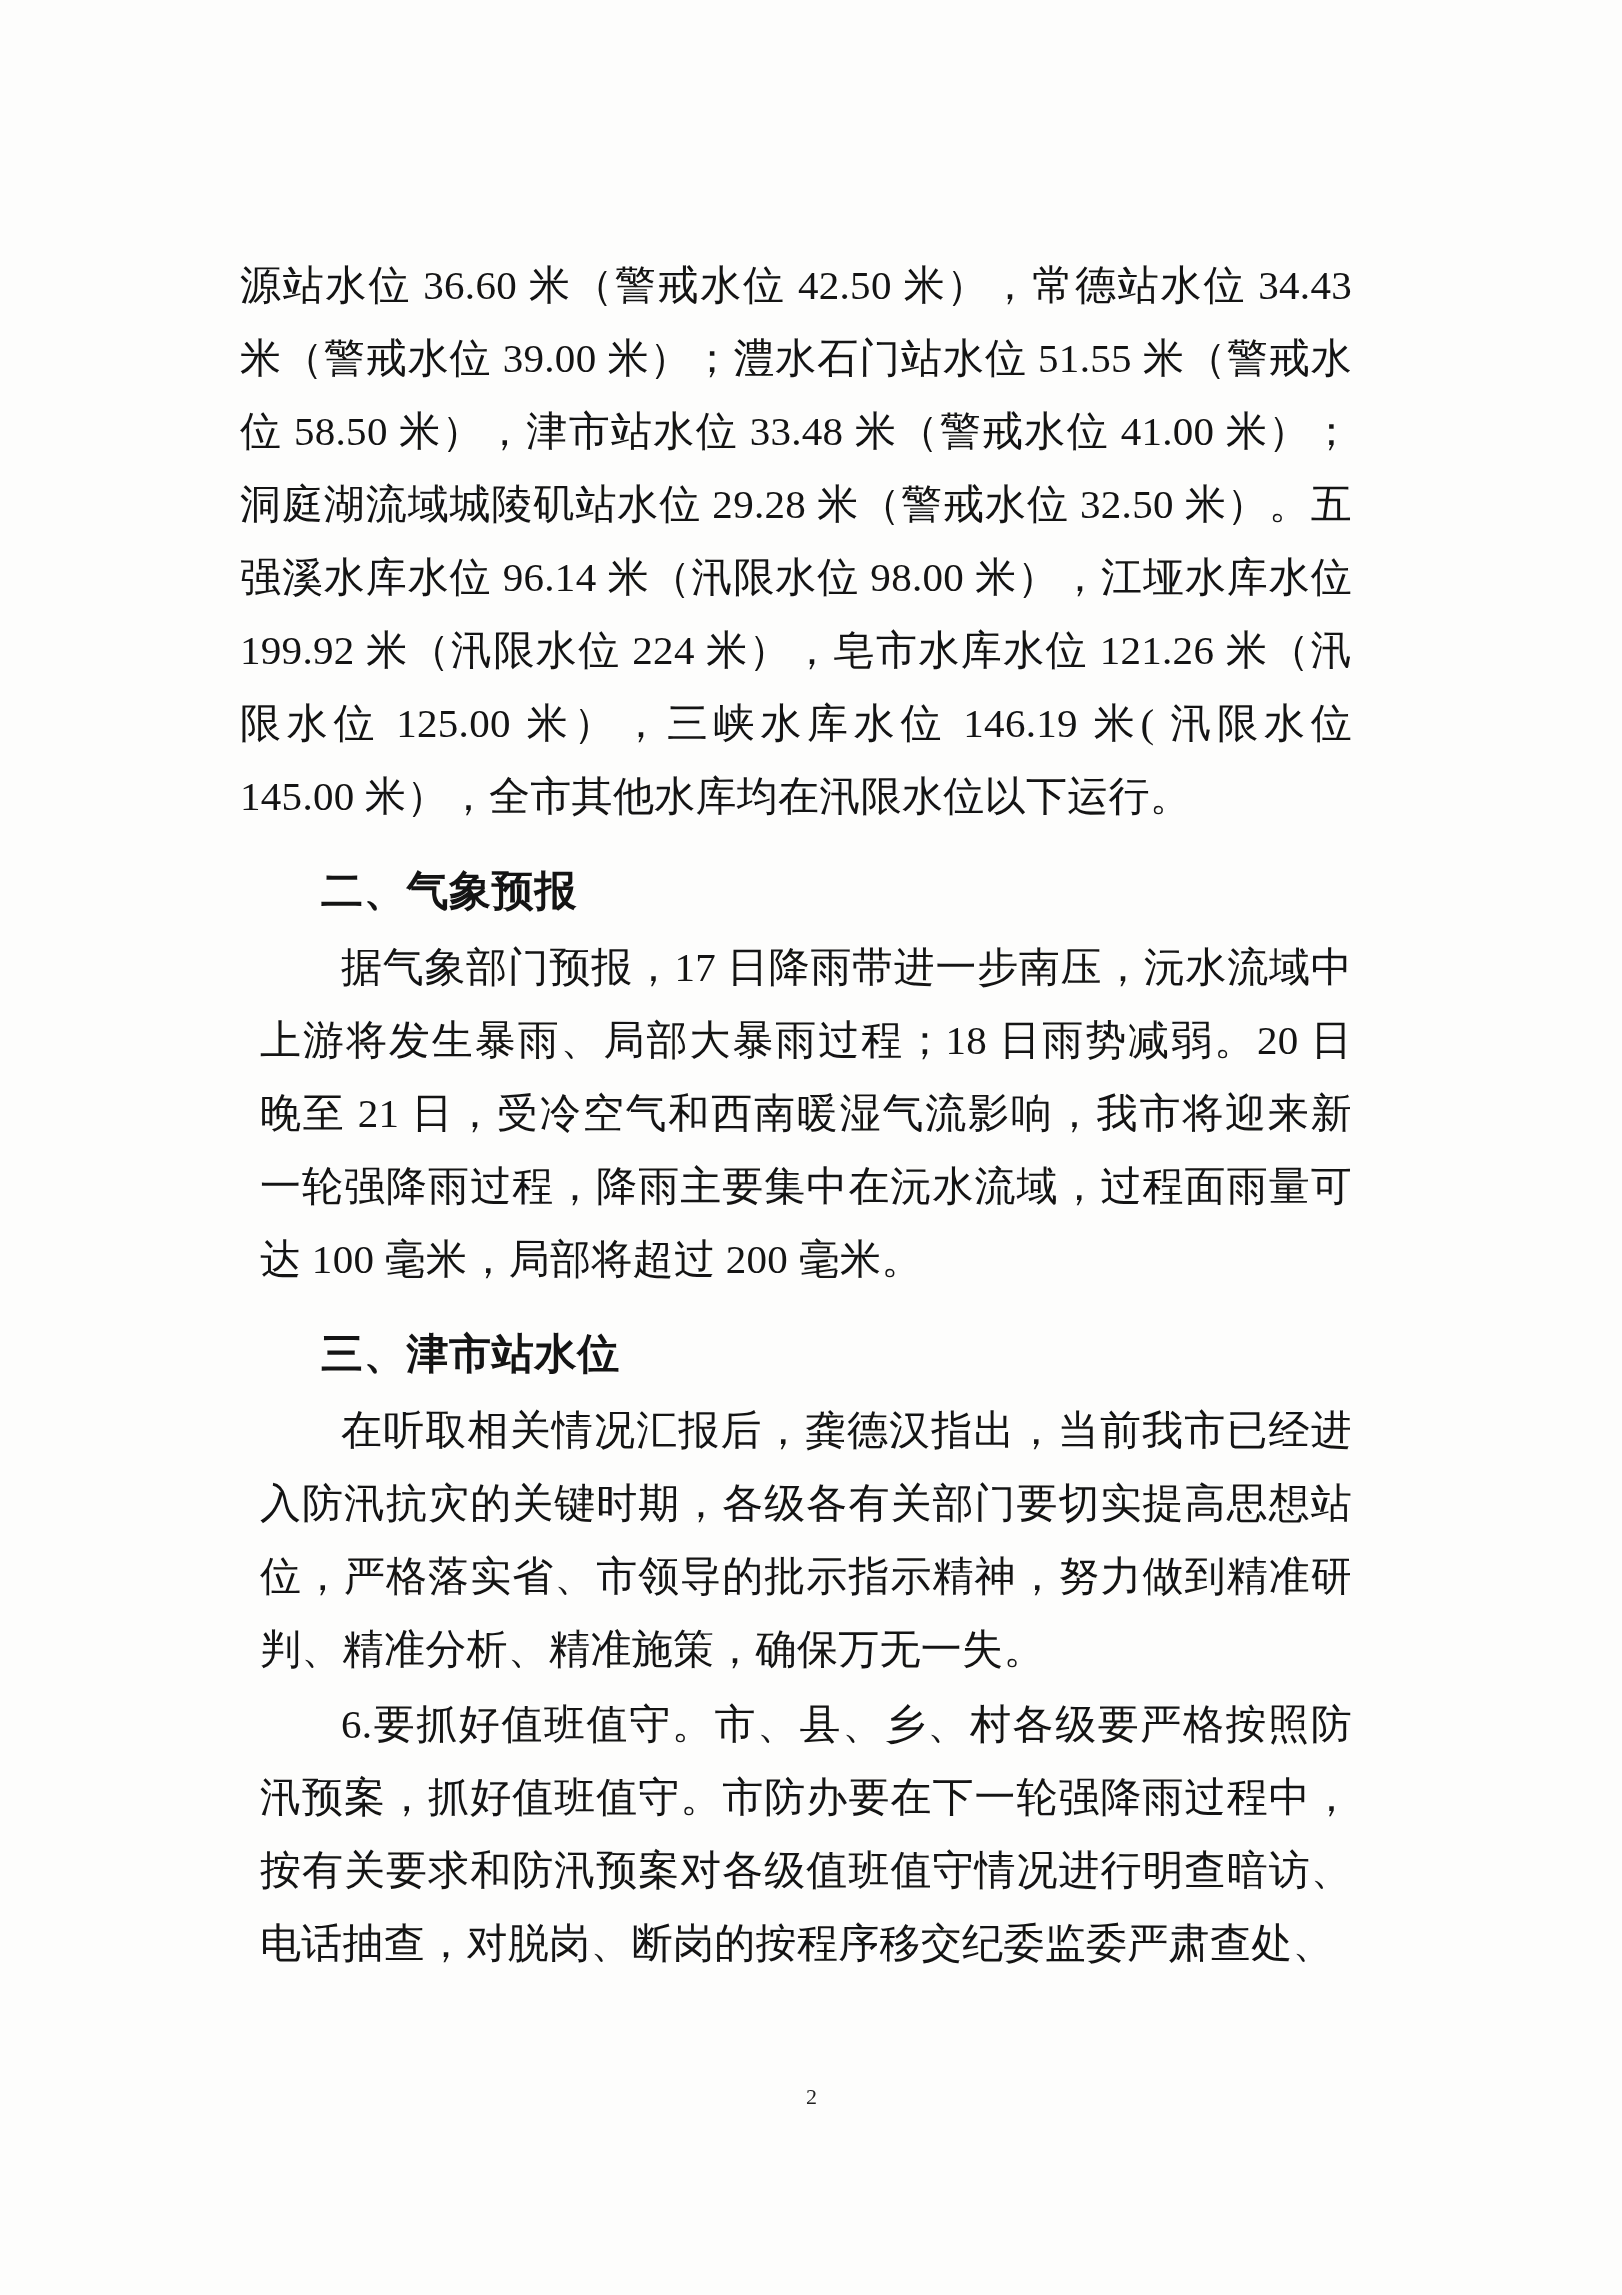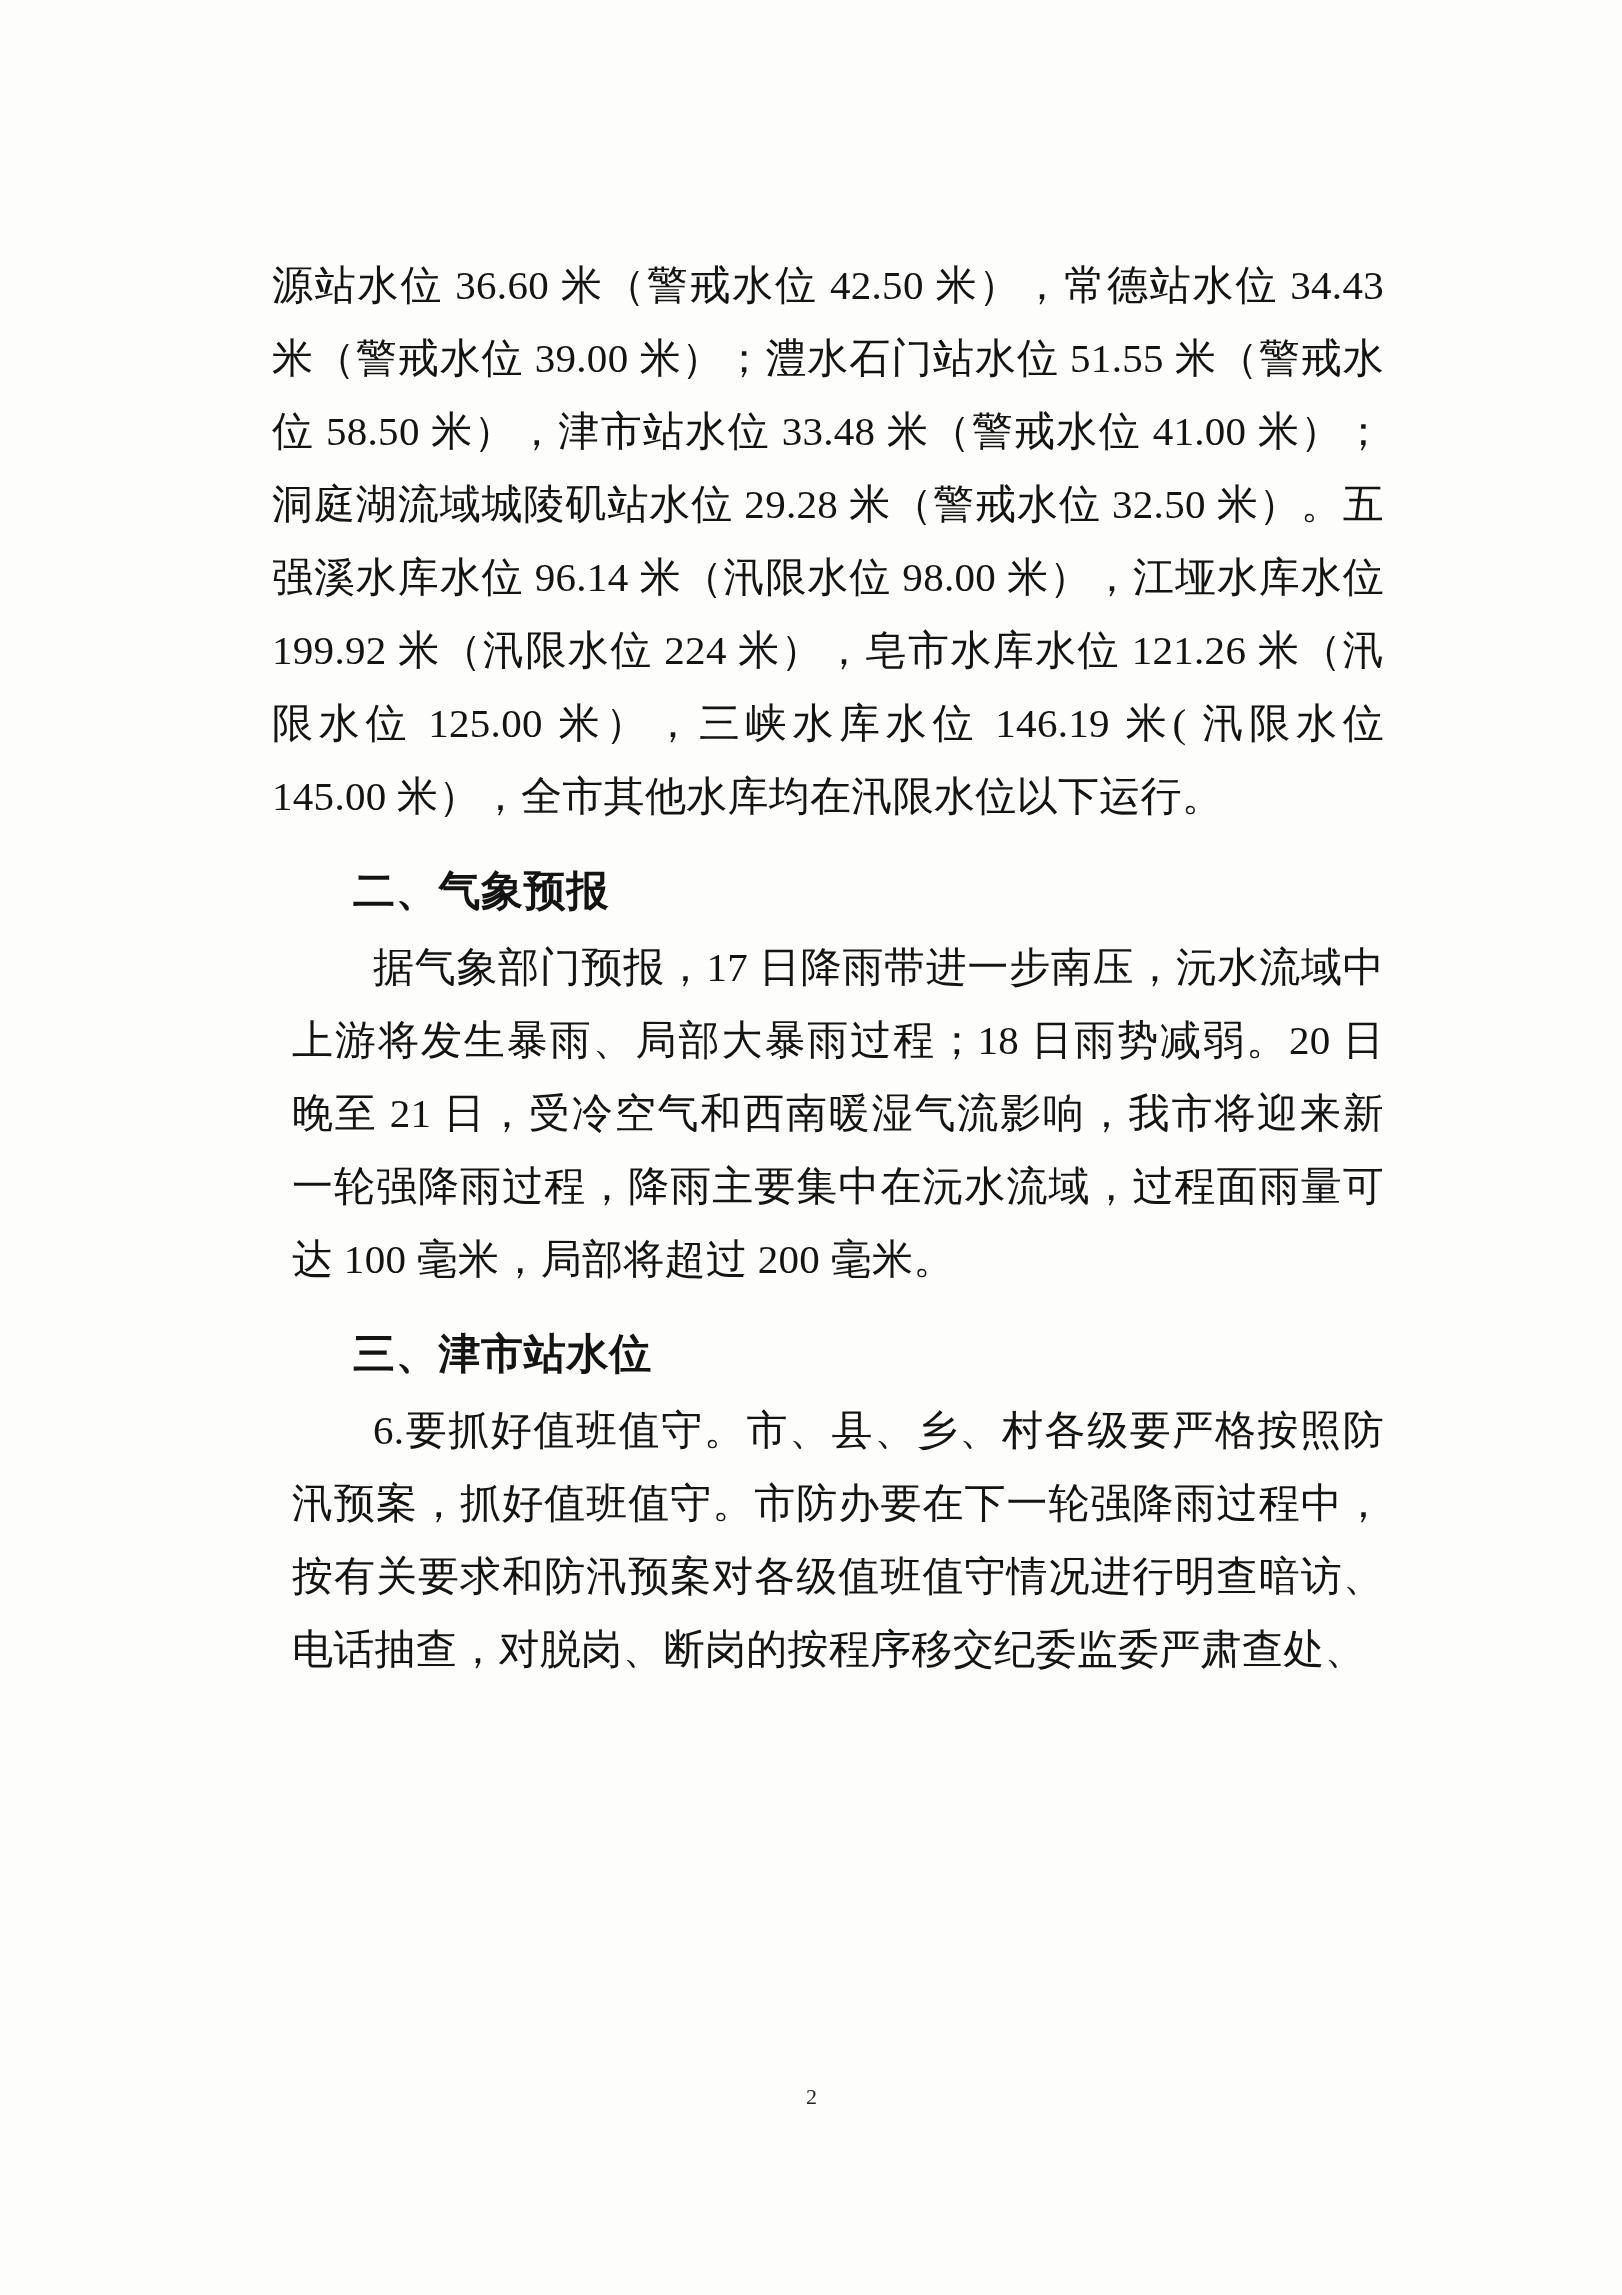--- a/index.html
+++ b/index.html
@@ -18,21 +18,21 @@
   .page {
     position: absolute;
     top: 0;
     left: 0;
     width: 1623px;
     height: 2295px;
     background: #fdfdfc;
   }
   .content {
     position: absolute;
-    left: 272px;
+    left: 240px;
     top: 249px;
     width: 1112px;
   }
   .para {
     font-size: 41px;
     line-height: 73px;
     text-align: justify;
     text-justify: inter-ideograph;
     letter-spacing: 0.3px;
     margin: 0 0 2.6px 0;
@@ -76,20 +76,21 @@
     <div class="block-gap"></div>
 
     <h2 class="heading">二、气象预报</h2>
 
     <p class="para indent">据气象部门预报，17 日降雨带进一步南压，沅水流域中上游将发生暴雨、局部大暴雨过程；18 日雨势减弱。20 日晚至 21 日，受冷空气和西南暖湿气流影响，我市将迎来新一轮强降雨过程，降雨主要集中在沅水流域，过程面雨量可达 100 毫米，局部将超过 200 毫米。</p>
 
     <div class="block-gap"></div>
 
     <h2 class="heading">三、津市站水位</h2>
 
+    <p class="para indent">在听取相关情况汇报后，龚德汉指出，当前我市已经进入防汛抗灾的关键时期，各级各有关部门要切实提高思想站位，严格落实省、市领导的批示指示精神，努力做到精准研判、精准分析、精准施策，确保万无一失。</p>
 
     <p class="para indent">6.要抓好值班值守。市、县、乡、村各级要严格按照防汛预案，抓好值班值守。市防办要在下一轮强降雨过程中，按有关要求和防汛预案对各级值班值守情况进行明查暗访、电话抽查，对脱岗、断岗的按程序移交纪委监委严肃查处、</p>
 
   </div>
 
   <div class="page-number">2</div>
 </div>
 
 
 </body></html>

